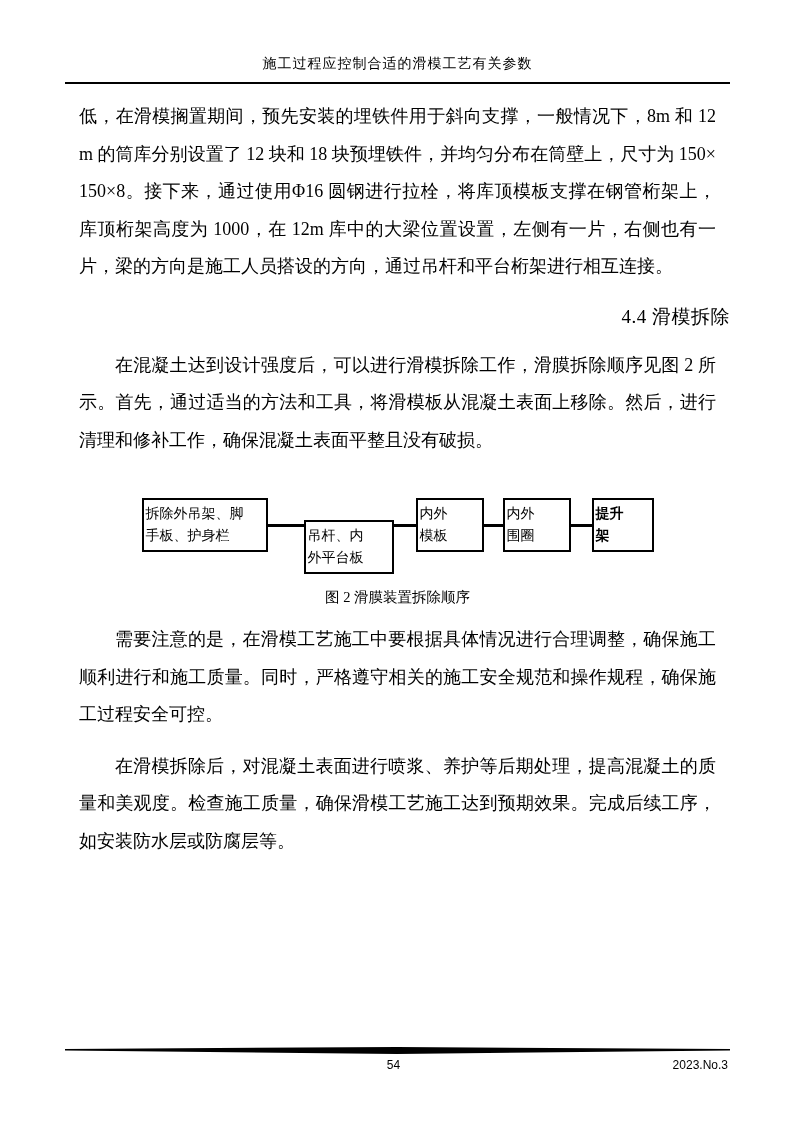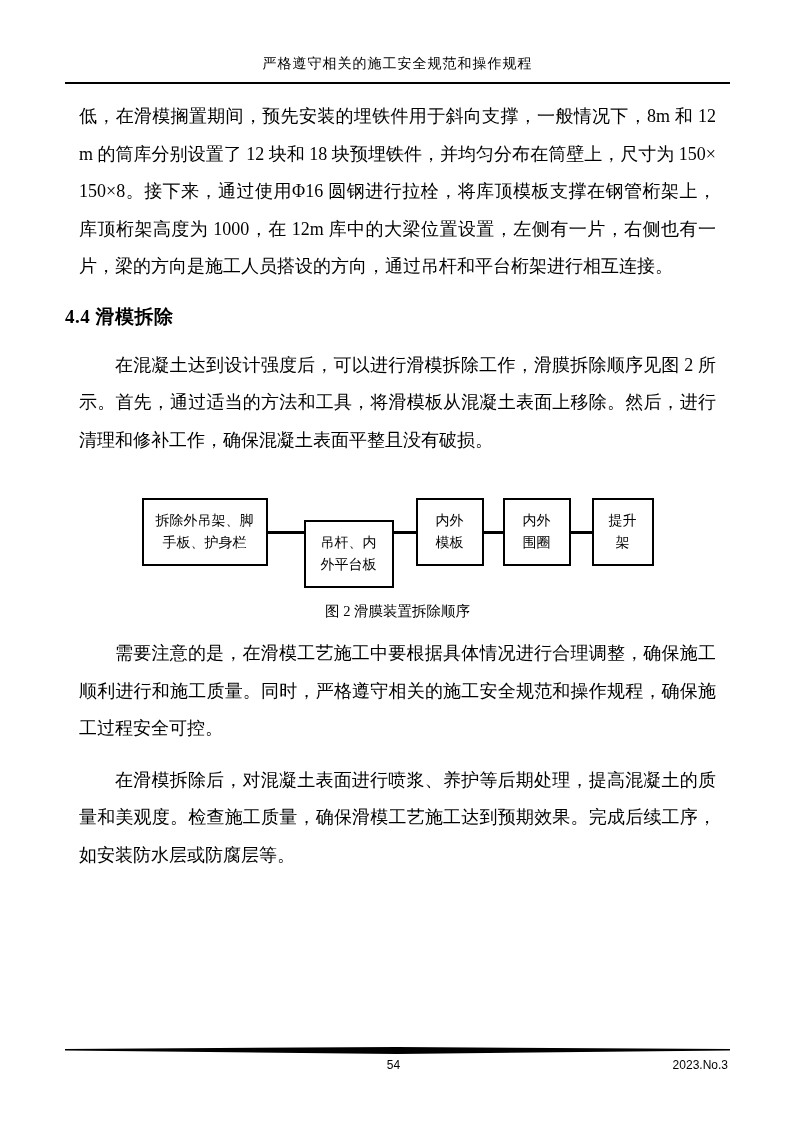--- a/index.html
+++ b/index.html
@@ -41,50 +41,50 @@
     line-height: 37.5px;
     text-align: justify;
     text-justify: inter-ideograph;
     word-break: break-all;
   }
   .para.indent { text-indent: 2em; }
   h2.heading {
     margin: 12px 0 4px 0;
     font-size: 19px;
     line-height: 33px;
-    font-weight: bold;
+    font-weight: normal;
     letter-spacing: 0.5px;
+    text-align: right;
   }
   
   .flow-figure {
     margin: 17px 0 2px 0;
   }
   .flow-row {
     display: flex;
     justify-content: center;
     align-items: center;
   }
   .flow-box {
     border: 2px solid #000;
     height: 46px;
     display: flex;
     flex-direction: column;
     justify-content: center;
-    text-align: center;
     font-size: 14px;
     line-height: 22px;
-    padding: 9px 2px;
+    padding: 2px 2px;
     flex: 0 0 auto;
   }
   .flow-box span { display: block; }
   .box-w1 { width: 118px; }
   .box-w2 { width: 82px; margin-top: 44px; }
   .box-w3 { width: 60px; }
   .box-w4 { width: 60px; }
-  .box-w5 { width: 54px; }
+  .box-w5 { width: 54px; font-weight: bold; }
   .flow-connector {
     height: 3px;
     background: #000;
     flex: 0 0 auto;
   }
   .conn-1 { width: 36px; }
   .conn-2 { width: 22px; }
   .conn-3 { width: 19px; }
   .conn-4 { width: 21px; }
   .fig-caption {
@@ -120,21 +120,21 @@
     text-align: right;
   }
 </style>
 </head>
 <body>
 
 <div class="page">
   <div class="sheet">
 
     <header>
-      <div class="running-title">严格遵守相关的施工安全规范和操作规程</div>
+      <div class="running-title">施工过程应控制合适的滑模工艺有关参数</div>
     </header>
 
     <main class="bodytext">
 
       <p class="para">低，在滑模搁置期间，预先安装的埋铁件用于斜向支撑，一般情况下，8m 和 12m 的筒库分别设置了 12 块和 18 块预埋铁件，并均匀分布在筒壁上，尺寸为 150×150×8。接下来，通过使用Φ16 圆钢进行拉栓，将库顶模板支撑在钢管桁架上，库顶桁架高度为 1000，在 12m 库中的大梁位置设置，左侧有一片，右侧也有一片，梁的方向是施工人员搭设的方向，通过吊杆和平台桁架进行相互连接。</p>
 
       <h2 class="heading">4.4 滑模拆除</h2>
 
       <p class="para indent">在混凝土达到设计强度后，可以进行滑模拆除工作，滑膜拆除顺序见图 2 所示。首先，通过适当的方法和工具，将滑模板从混凝土表面上移除。然后，进行清理和修补工作，确保混凝土表面平整且没有破损。</p>
 

